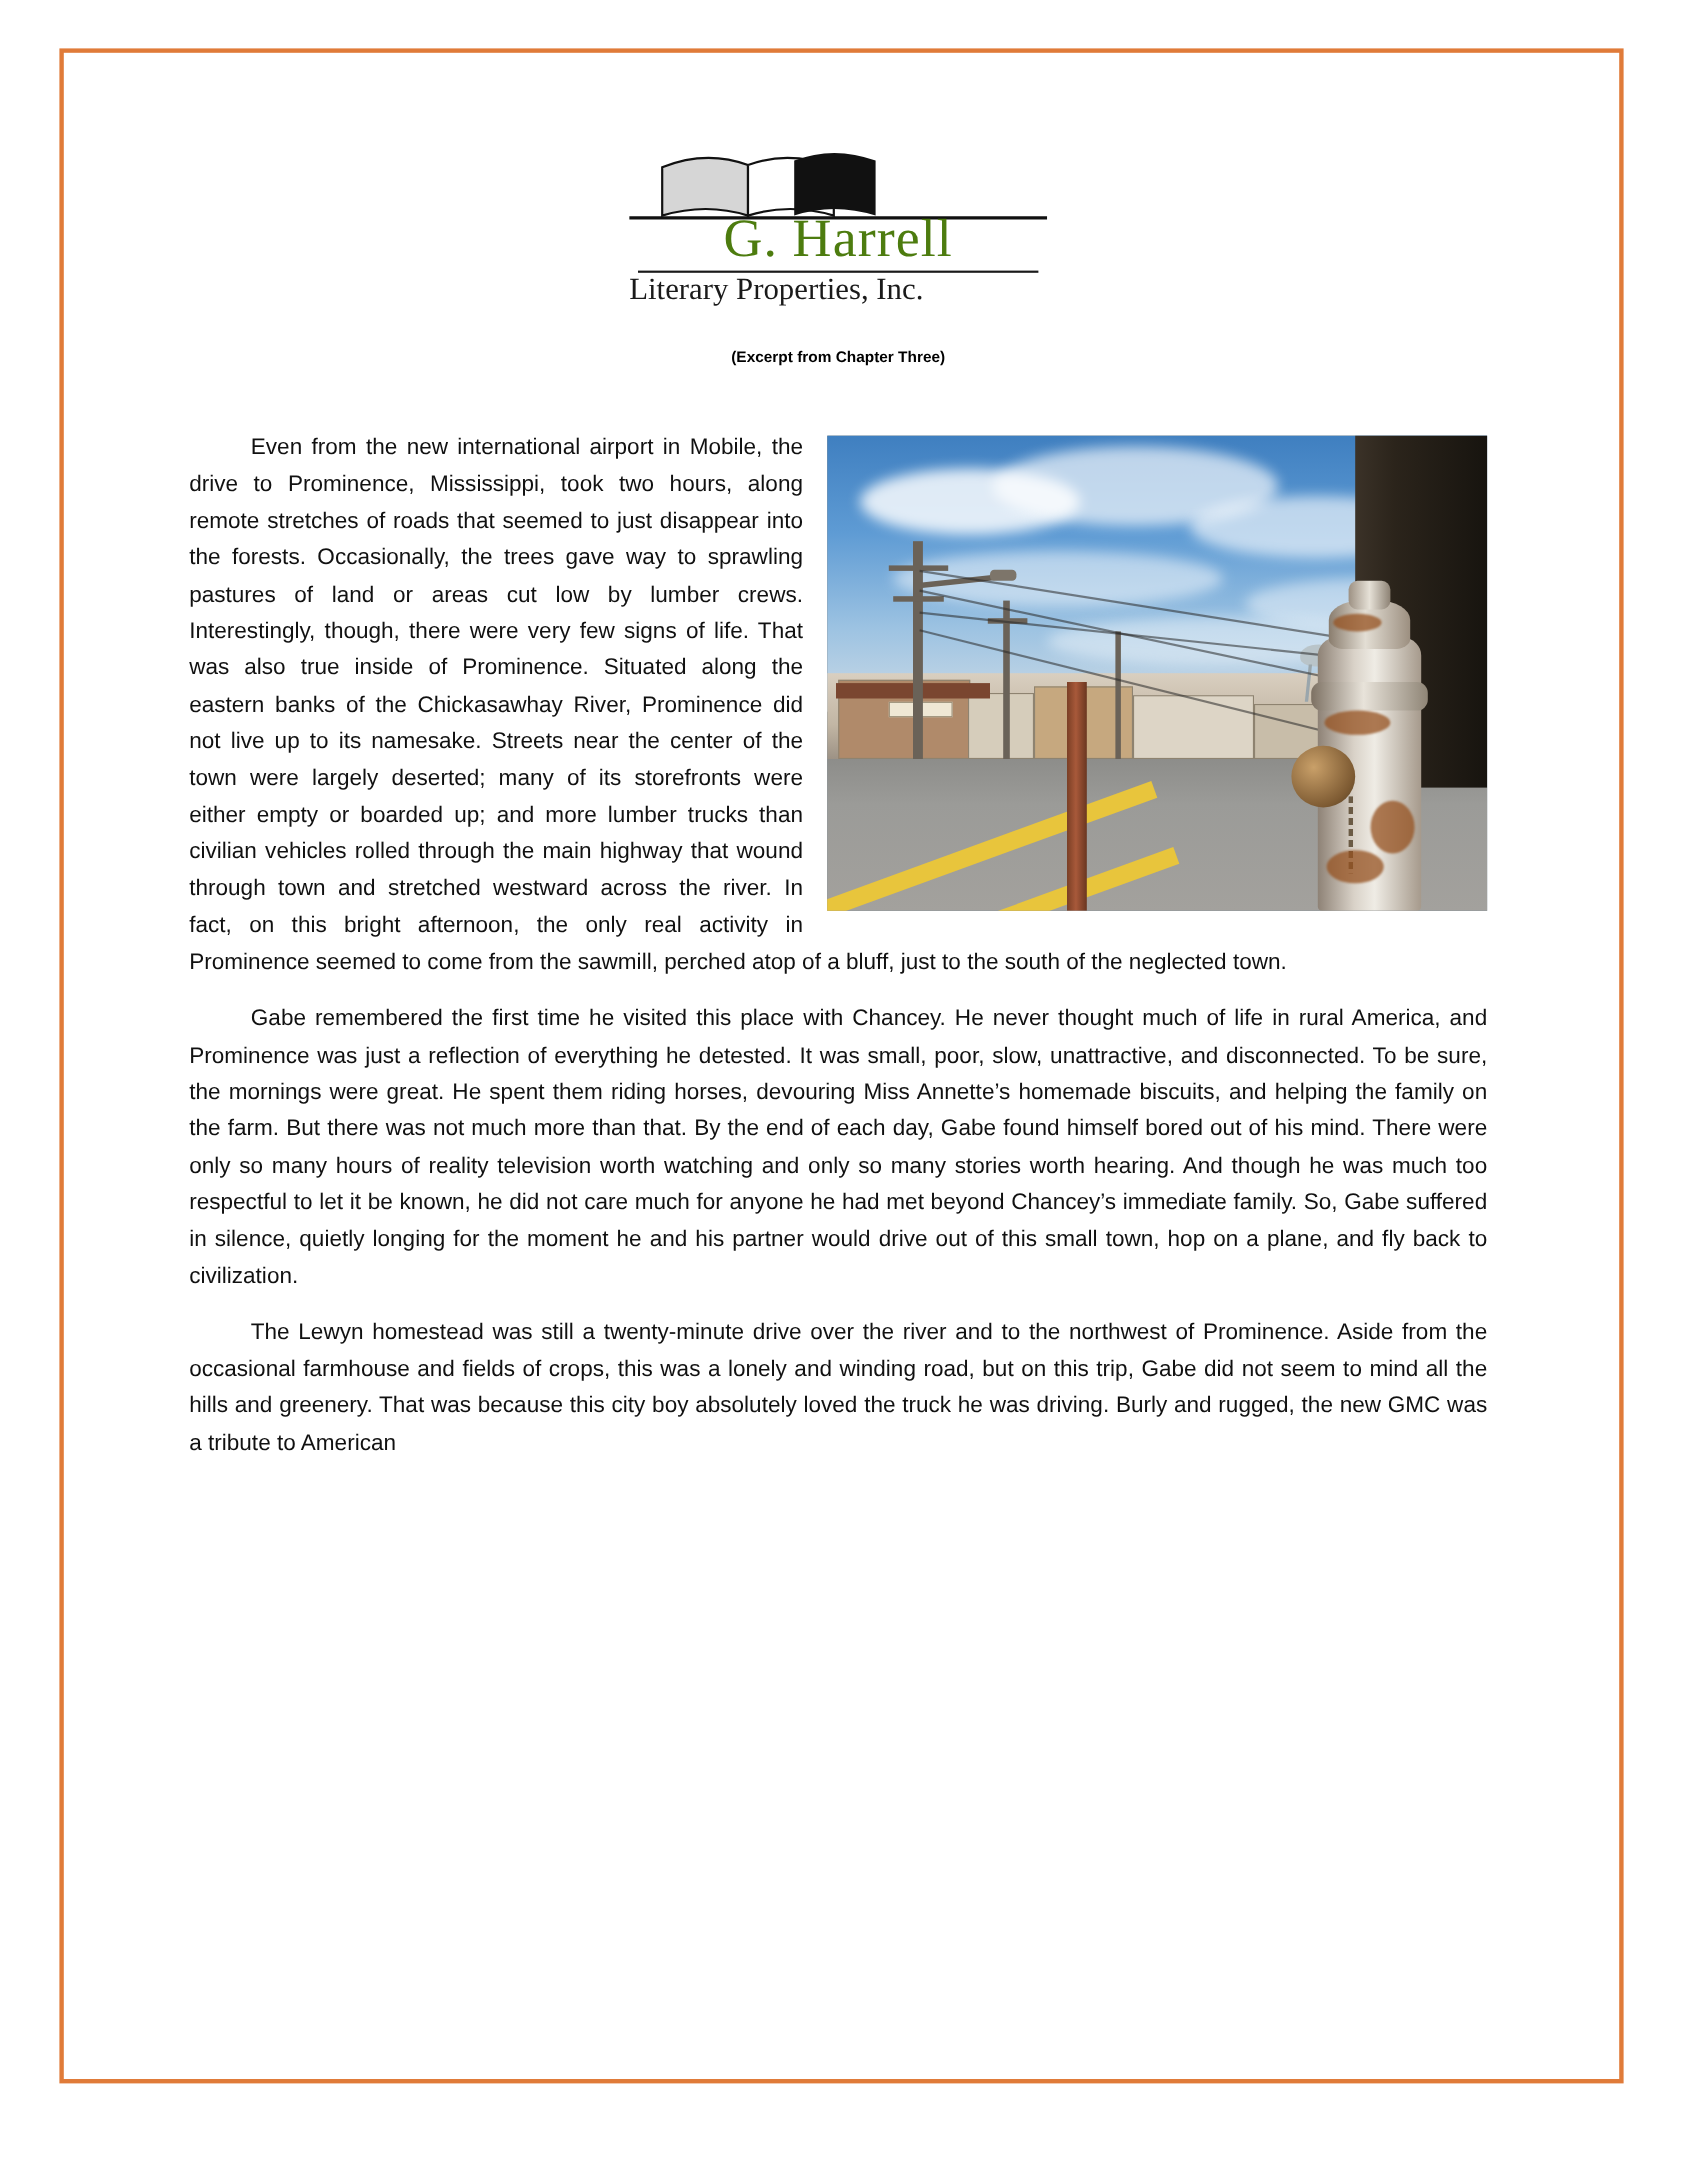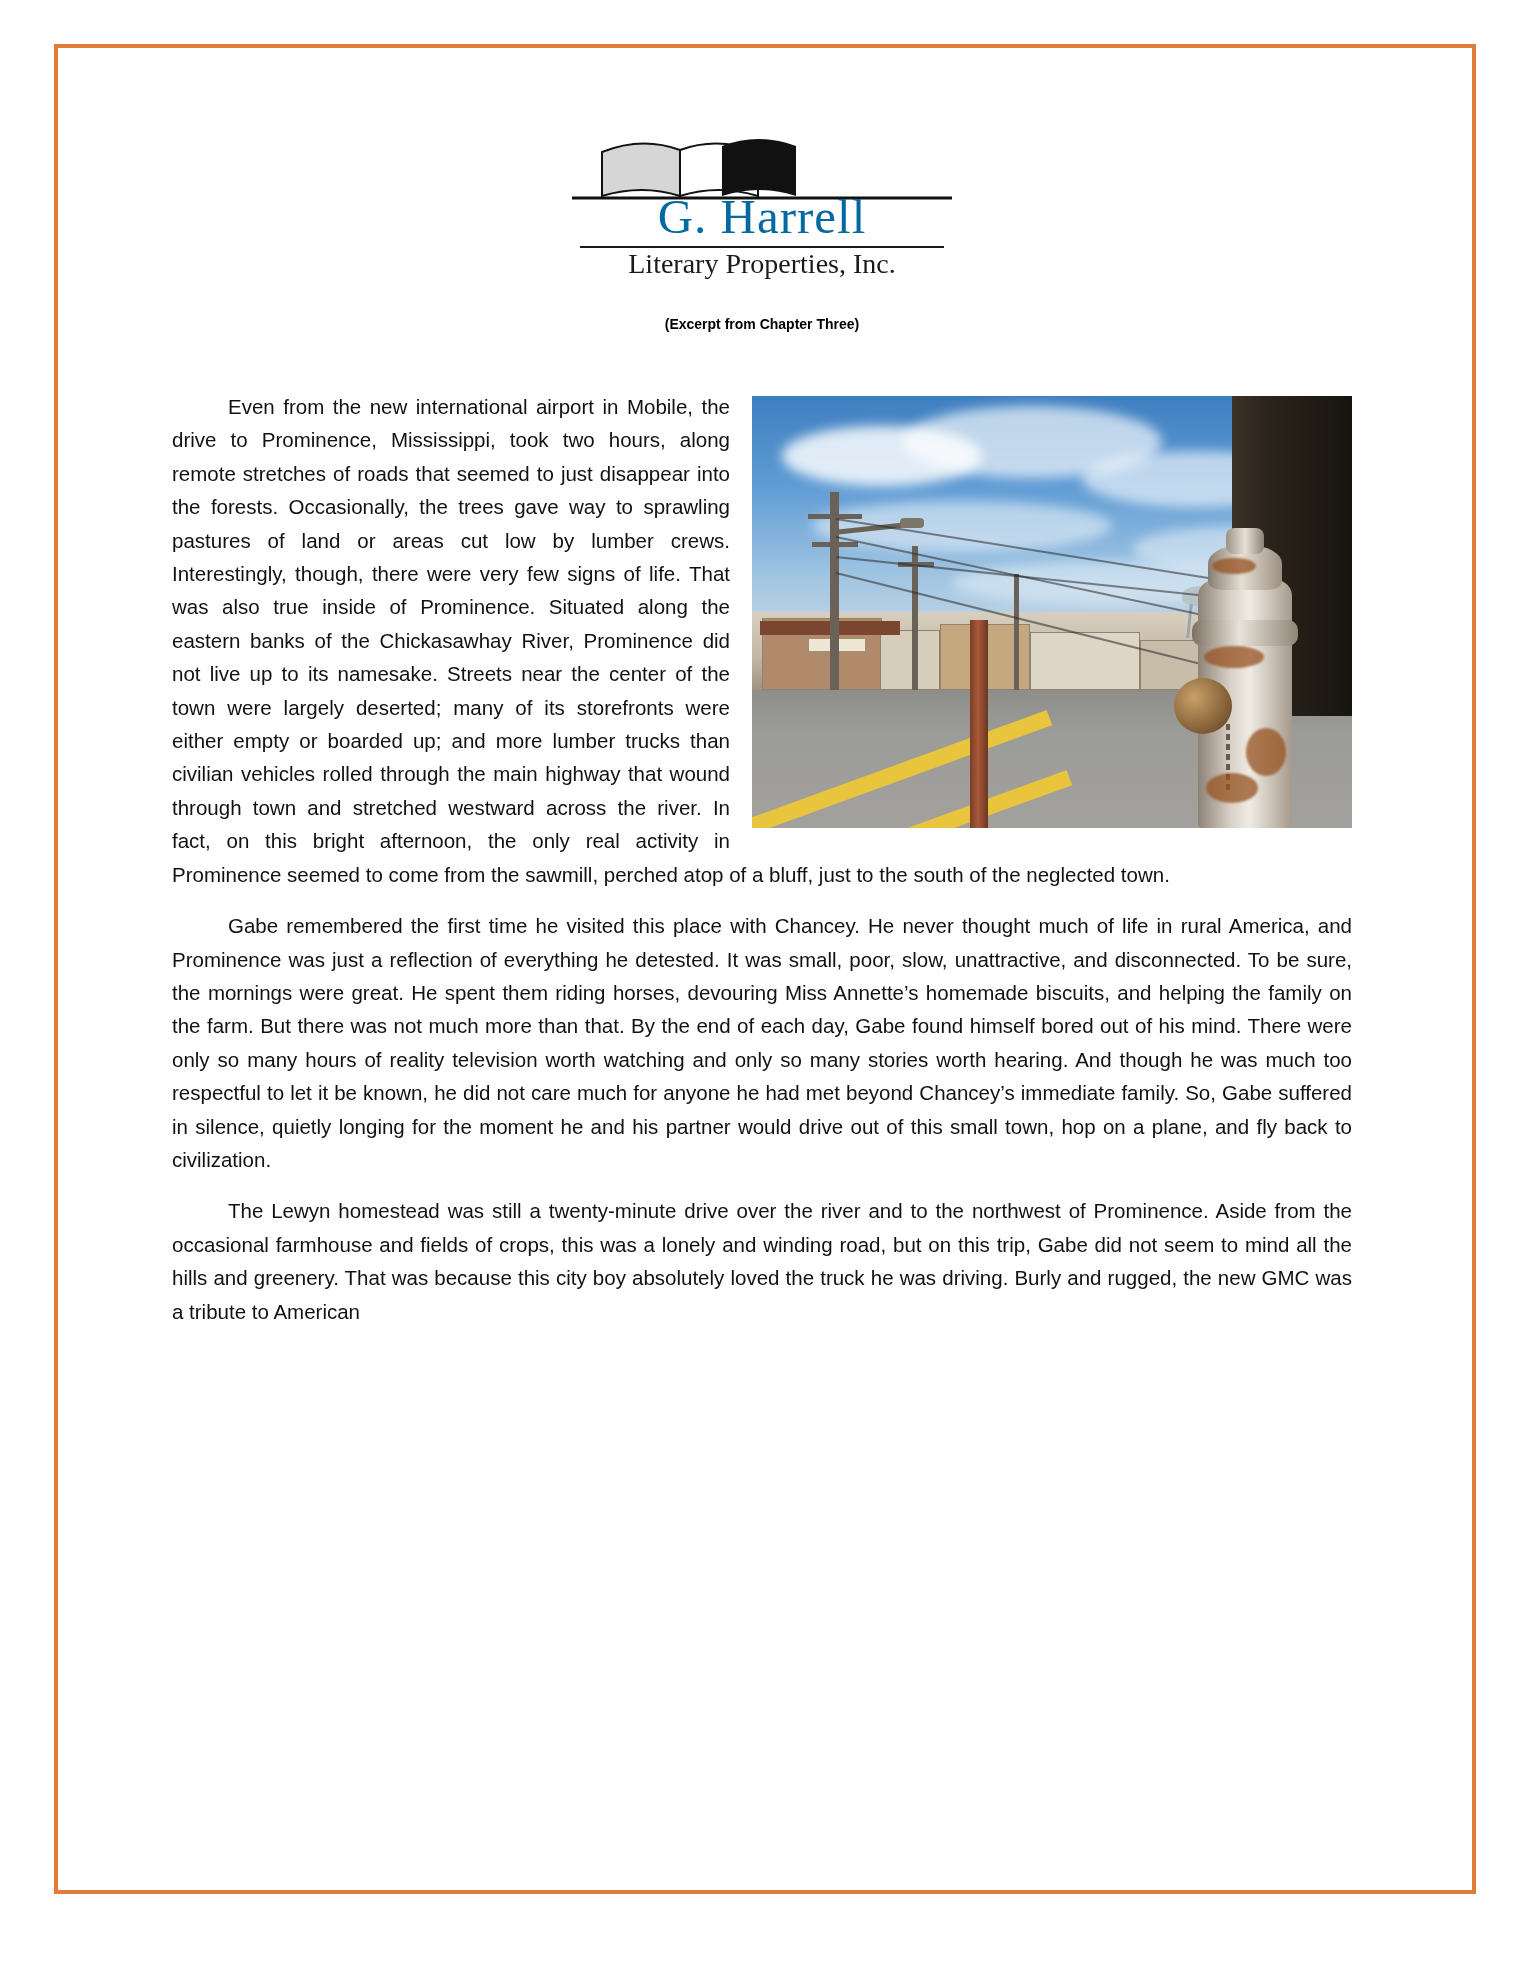--- a/index.html
+++ b/index.html
@@ -58,37 +58,36 @@
   }
   .logo-name {
     position: absolute;
     left: 0;
     top: 58px;
     width: 380px;
     text-align: center;
     font-family: "Liberation Serif", serif;
     font-size: 49px;
     letter-spacing: 1px;
-    color: #0369a1;
+    color: #4d7c0f;
     white-space: nowrap;
   }
   .logo-rule {
     position: absolute;
     left: 8px;
     top: 116px;
     width: 364px;
     height: 2px;
     background: #1a1a1a;
   }
   .logo-sub {
     position: absolute;
     left: 0;
     top: 118px;
     width: 380px;
-    text-align: center;
     font-family: "Liberation Serif", serif;
     font-size: 28px;
     color: #1a1a1a;
     white-space: nowrap;
   }
 
   
   .doc-title {
     text-align: center;
     font-size: 30px;

